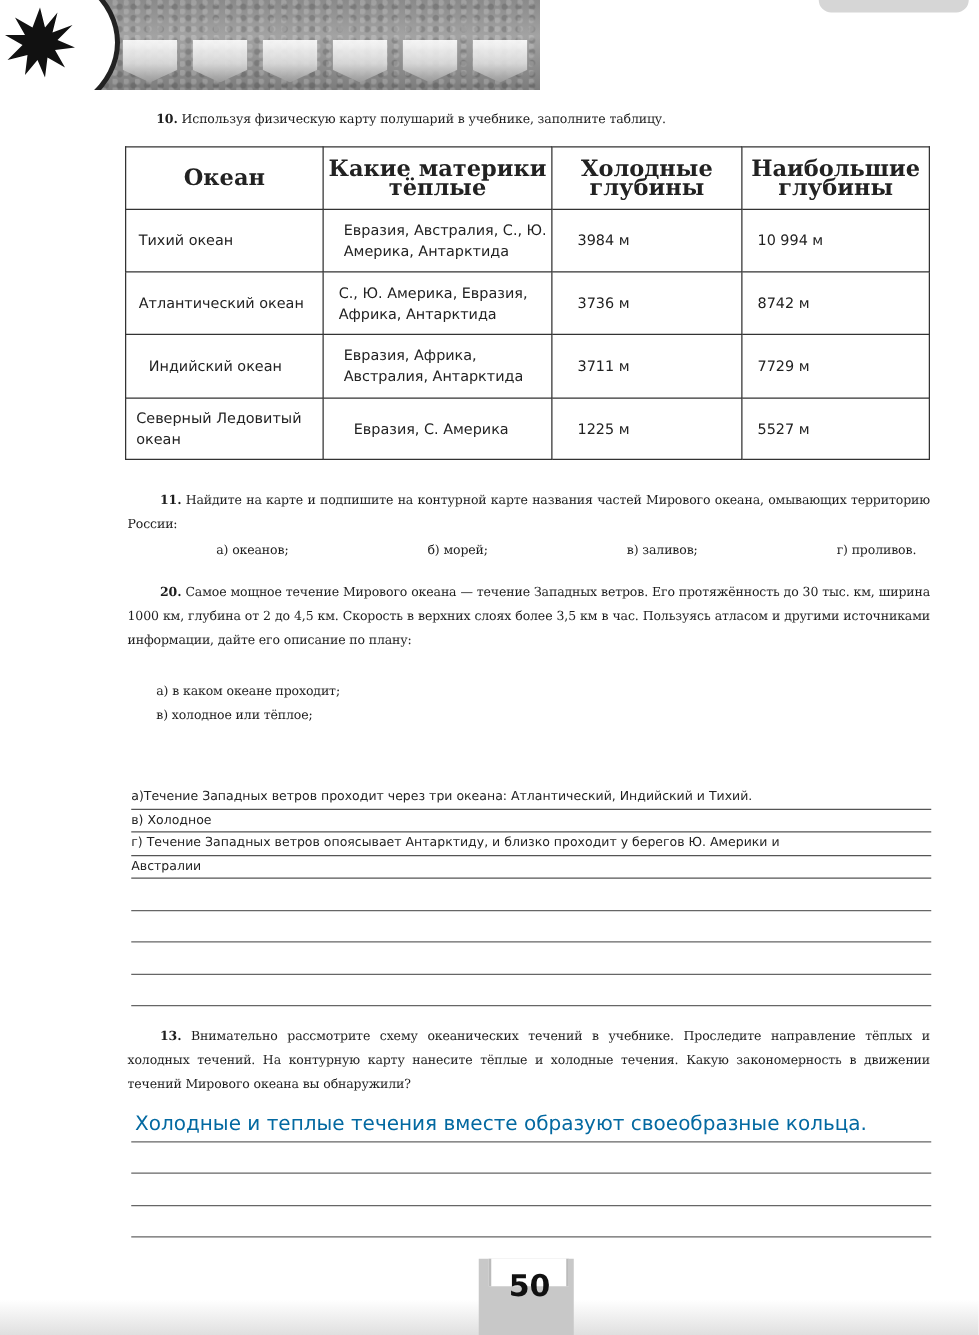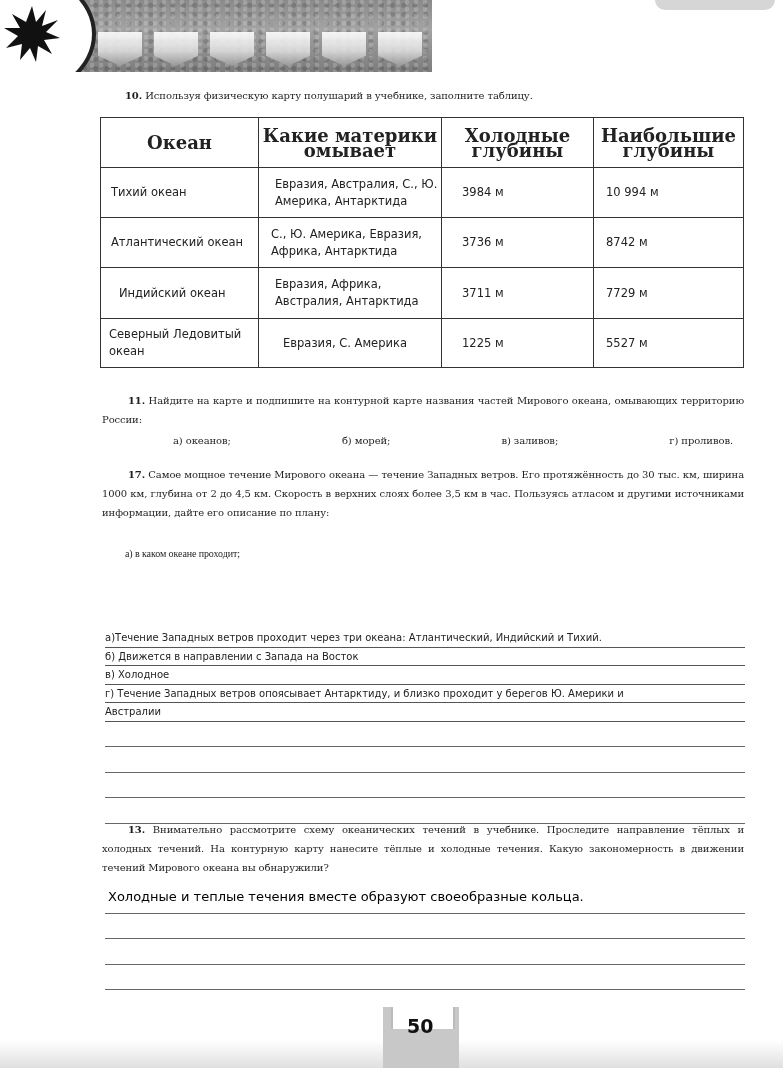--- a/index.html
+++ b/index.html
@@ -70,33 +70,33 @@
   .answers { position:absolute; left:105px; width:640px; }
   .answer-line {
     height:17.5px; border-bottom:1px solid #555;
     font-family:"DejaVu Sans", sans-serif; font-size:10px; color:#222;
     line-height:17px; white-space:nowrap; overflow:hidden;
   }
   .blank-line { height:24.5px; border-bottom:1px solid #666; }
 
   .hand-answer {
     position:absolute; left:108px; top:889px;
-    font-family:"DejaVu Sans", sans-serif; font-size:13px; color:#000000;
+    font-family:"DejaVu Sans", sans-serif; font-size:16px; color:#0369a1;
   }
   .page-tab {
     position:absolute; left:383px; top:1007px; width:76px; height:61px;
     background:#c8c8c8;
   }
   .page-tab .notch {
     position:absolute; top:0; left:8px; width:60px; height:22px; background:#fff;
     border-left:2px solid #bbb; border-right:2px solid #bbb;
   }
   .page-num {
     position:absolute; left:407px; top:1015px;
-    font-family:"DejaVu Sans", sans-serif; font-weight:bold; font-size:19px; color:#111;
+    font-family:"DejaVu Sans", sans-serif; font-weight:bold; font-size:24px; color:#111;
   }
   .bottom-shade {
     position:absolute; left:0; top:1040px; width:783px; height:28px;
     background:linear-gradient(180deg, rgba(220,220,220,0) 0%, rgba(210,210,210,.7) 100%);
   }
 </style>
 </head>
 <body>
 
 <div class="banner">
@@ -124,21 +124,21 @@
 <table class="oceans">
   <colgroup>
       <col style="width:158px">
       <col style="width:183px">
       <col style="width:152px">
       <col style="width:150px">
     </colgroup>
   <tbody>
       <tr>
     <th>Океан</th>
-    <th>Какие материки омывает</th>
+    <th>Какие материки тёплые</th>
     <th>Холодные глубины</th>
     <th>Наибольшие глубины</th>
   </tr>
   <tr style="height:50px">
     <td class="c1">Тихий океан</td>
     <td class="c2">Евразия, Австралия, С., Ю. Америка, Антарктида</td>
     <td class="c3">3984 м</td>
     <td class="c4">10 994 м</td>
   </tr>
   <tr style="height:50px">
@@ -167,30 +167,30 @@
   <span>Найдите на карте и подпишите на контурной карте названия частей Мирового океана, омывающих территорию России:</span>
 </div>
 <div class="task-text" style="left:125px; top:431px; width:560px; display:flex; justify-content:space-between;margin-left:48px;">
   <span>а) океанов;</span>
   <span>б) морей;</span>
   <span>в) заливов;</span>
   <span>г) проливов.</span>
 </div>
 
 <div class="task-text" style="left:102px; top:465px; width:642px; text-indent:26px;">
-  <span class="num">17.</span>
+  <span class="num">20.</span>
   <span>Самое мощное течение Мирового океана — течение Западных ветров. Его протяжённость до 30 тыс. км, ширина 1000 км, глубина от 2 до 4,5 км. Скорость в верхних слоях более 3,5 км в час. Пользуясь атласом и другими источниками информации, дайте его описание по плану:</span>
 </div>
-<div class="task-text" style="left:125px; top:544px; width:500px;font-family:Liberation Serif, serif;">
+<div class="task-text" style="left:125px; top:544px; width:500px;">
   <div>а) в каком океане проходит;</div>
+  <div>в) холодное или тёплое;</div>
 </div>
 
 <div class="answers" style="top:629px;">
   <div class="answer-line">а)Течение Западных ветров проходит через три океана: Атлантический, Индийский и Тихий.</div>
-  <div class="answer-line">б) Движется в направлении с Запада на Восток</div>
   <div class="answer-line">в) Холодное</div>
   <div class="answer-line">г) Течение Западных ветров опоясывает Антарктиду, и близко проходит у берегов Ю. Америки и</div>
   <div class="answer-line">Австралии</div>
   <div class="blank-line"></div>
   <div class="blank-line"></div>
   <div class="blank-line"></div>
   <div class="blank-line"></div>
 </div>
 
 <div class="task-text" style="left:102px; top:820px; width:642px; text-indent:26px;">

